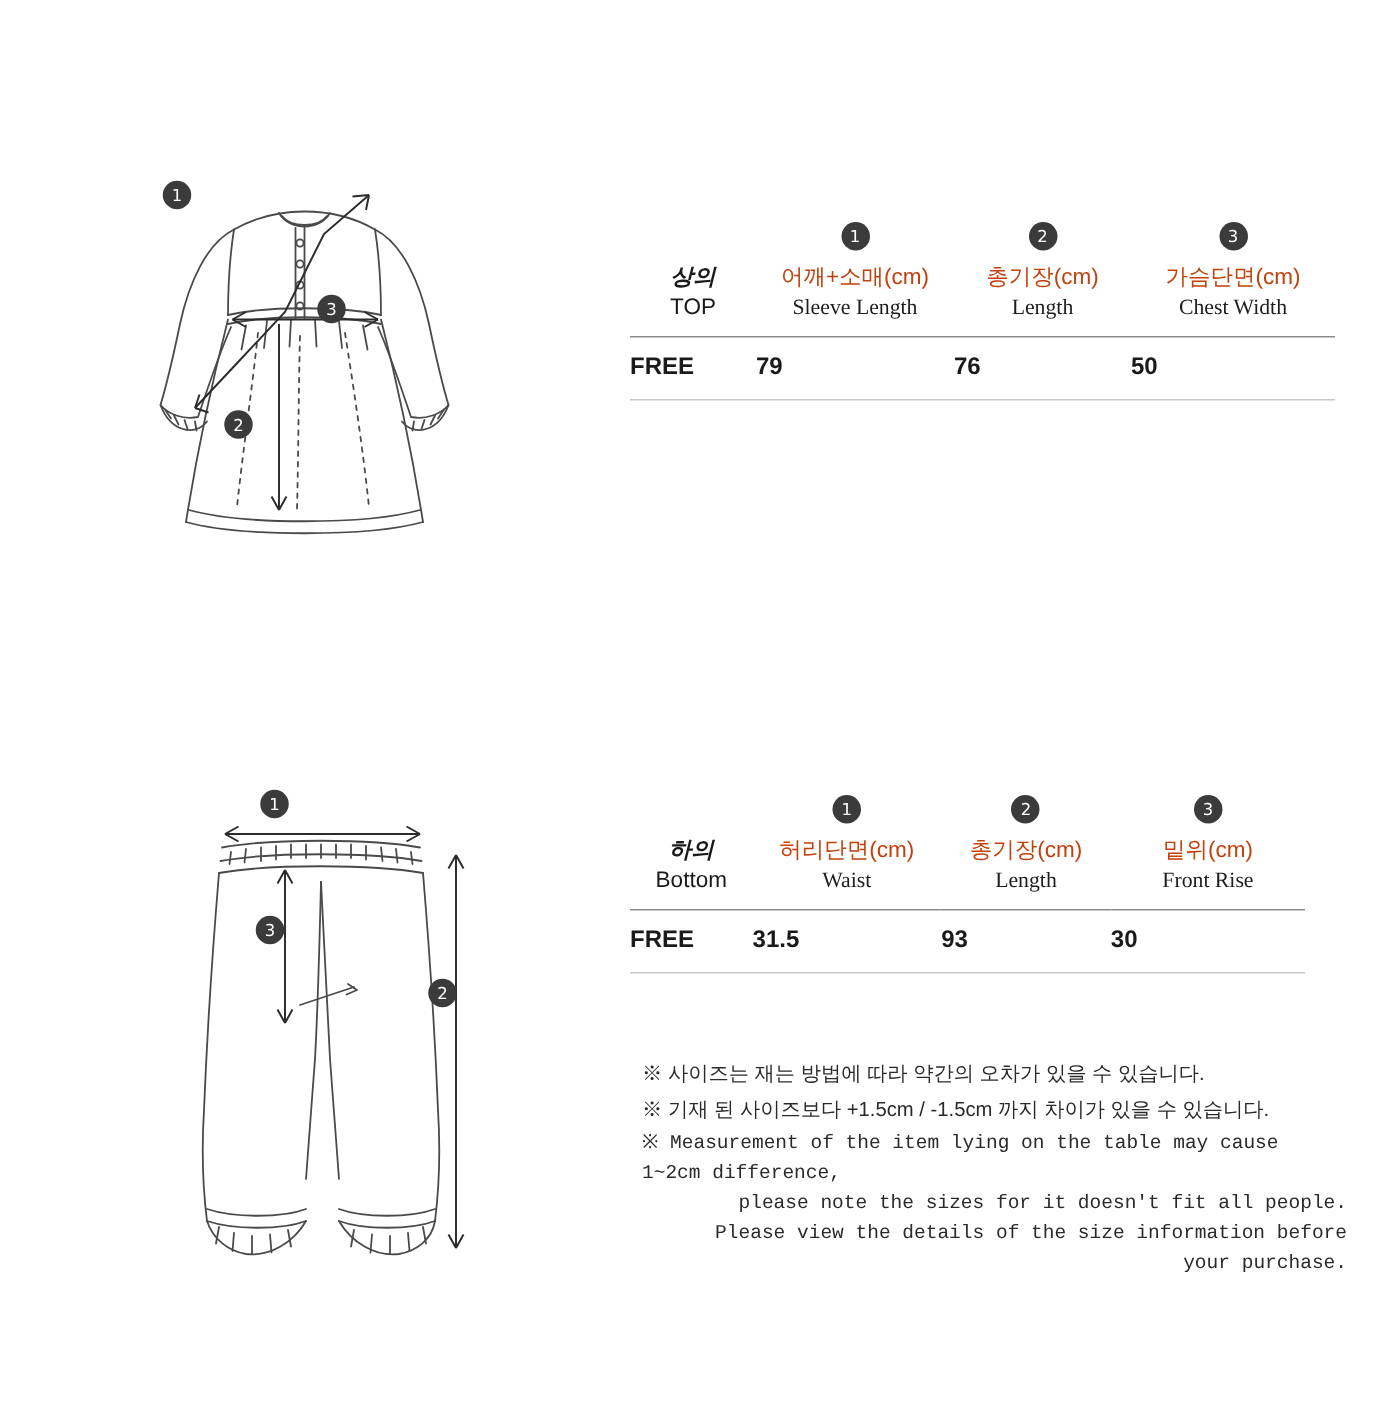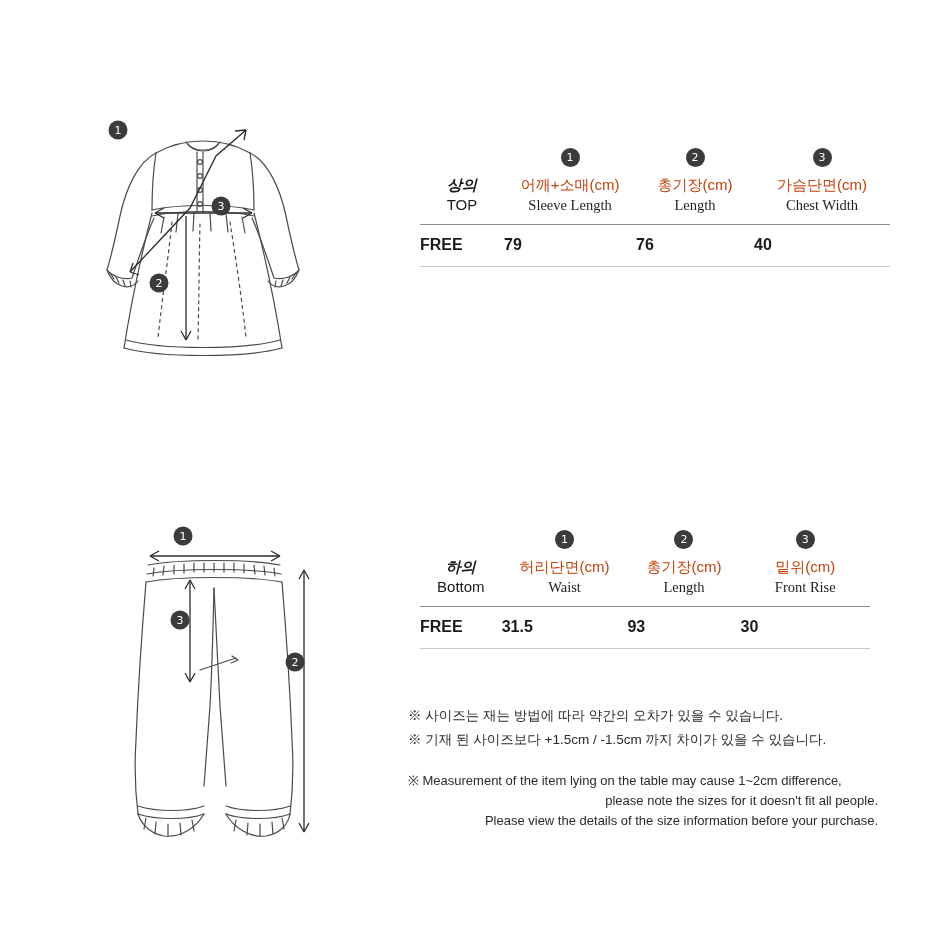--- a/index.html
+++ b/index.html
@@ -139,31 +139,31 @@
     border-bottom: 1.3px solid #c8c8c8;
   }
   .size-table tbody td.free {
     font-size: 16px;
     font-weight: bold;
   }
 
   
   .notes {
     position: absolute;
-    left: 408px;
+    left: 428px;
     top: 704px;
     width: 470px;
   }
   .note-ko {
     font-size: 13.5px;
     line-height: 24px;
     color: #2a2a2a;
   }
   .note-en-block {
-    margin-top: 19px;
+    font-family: Liberation Mono, monospace;
   }
   .note-en {
     font-size: 13px;
     line-height: 20px;
     color: #2a2a2a;
   }
   .note-en.indent {
     padding-left: 14px;
     text-align: right;
   }
@@ -274,21 +274,21 @@
             <span class="hdr-ko">가슴단면(cm)</span>
             <span class="hdr-en">Chest Width</span>
           </th>
         </tr>
       </thead>
       <tbody>
         <tr>
           <td class="free">FREE</td>
           <td>79</td>
           <td>76</td>
-          <td>40</td>
+          <td>50</td>
         </tr>
       </tbody>
     </table>
   </div>
 
   <div class="section-bottom">
 
     <div class="illus-bottom">
       <svg width="300" height="350" viewBox="0 0 300 350" xmlns="http://www.w3.org/2000/svg">
         <g fill="none" stroke="#4a4a4a" stroke-width="1.2" stroke-linejoin="round" stroke-linecap="round">

